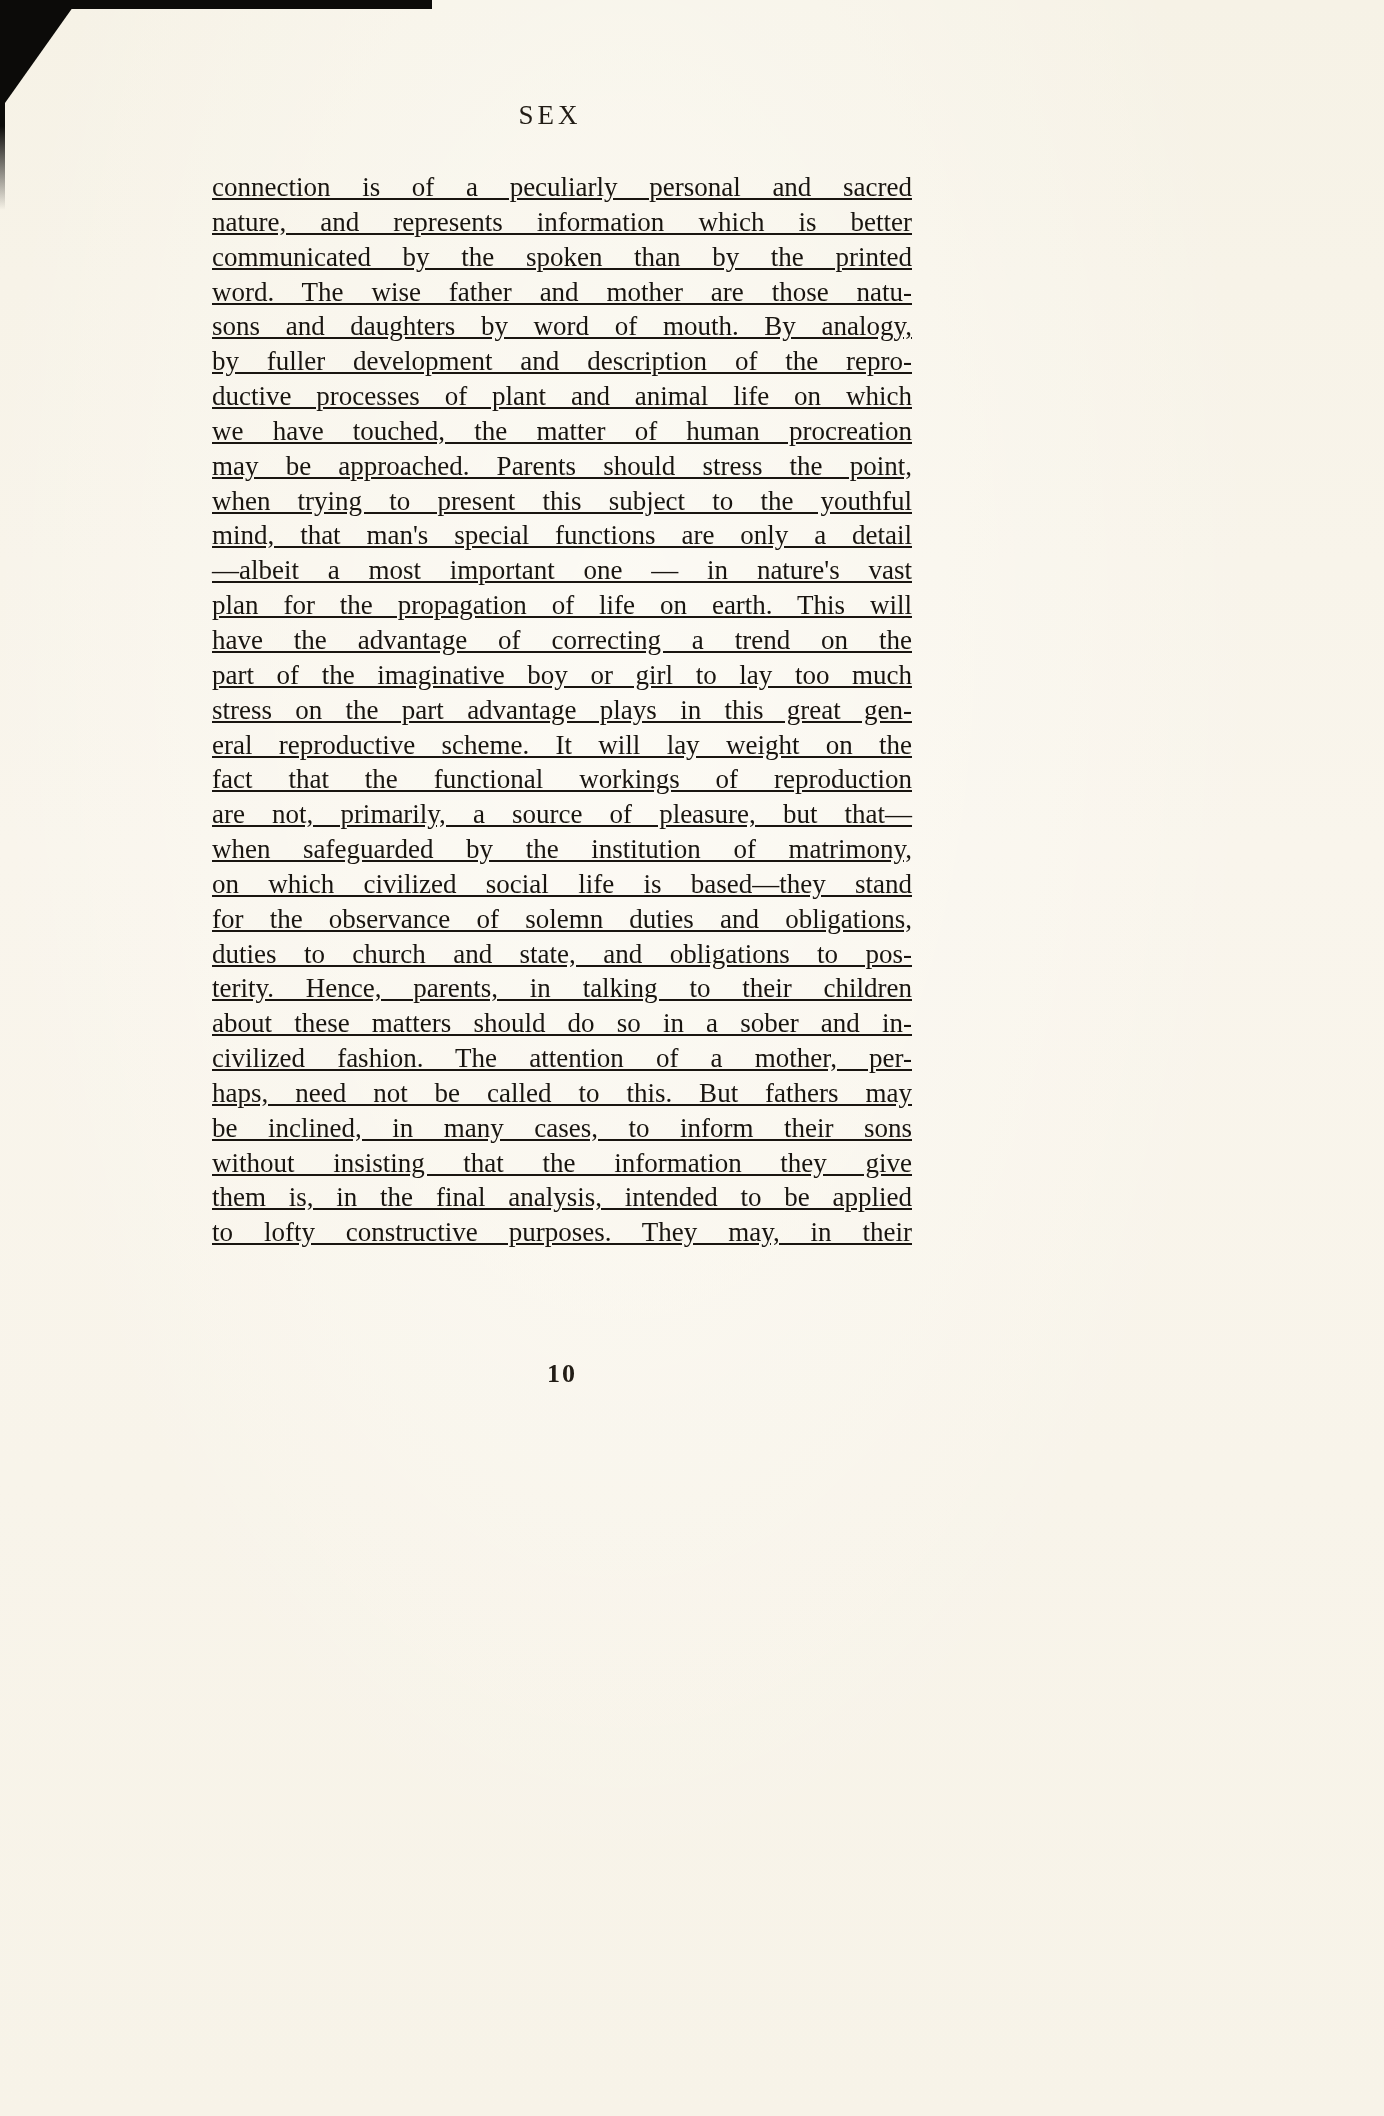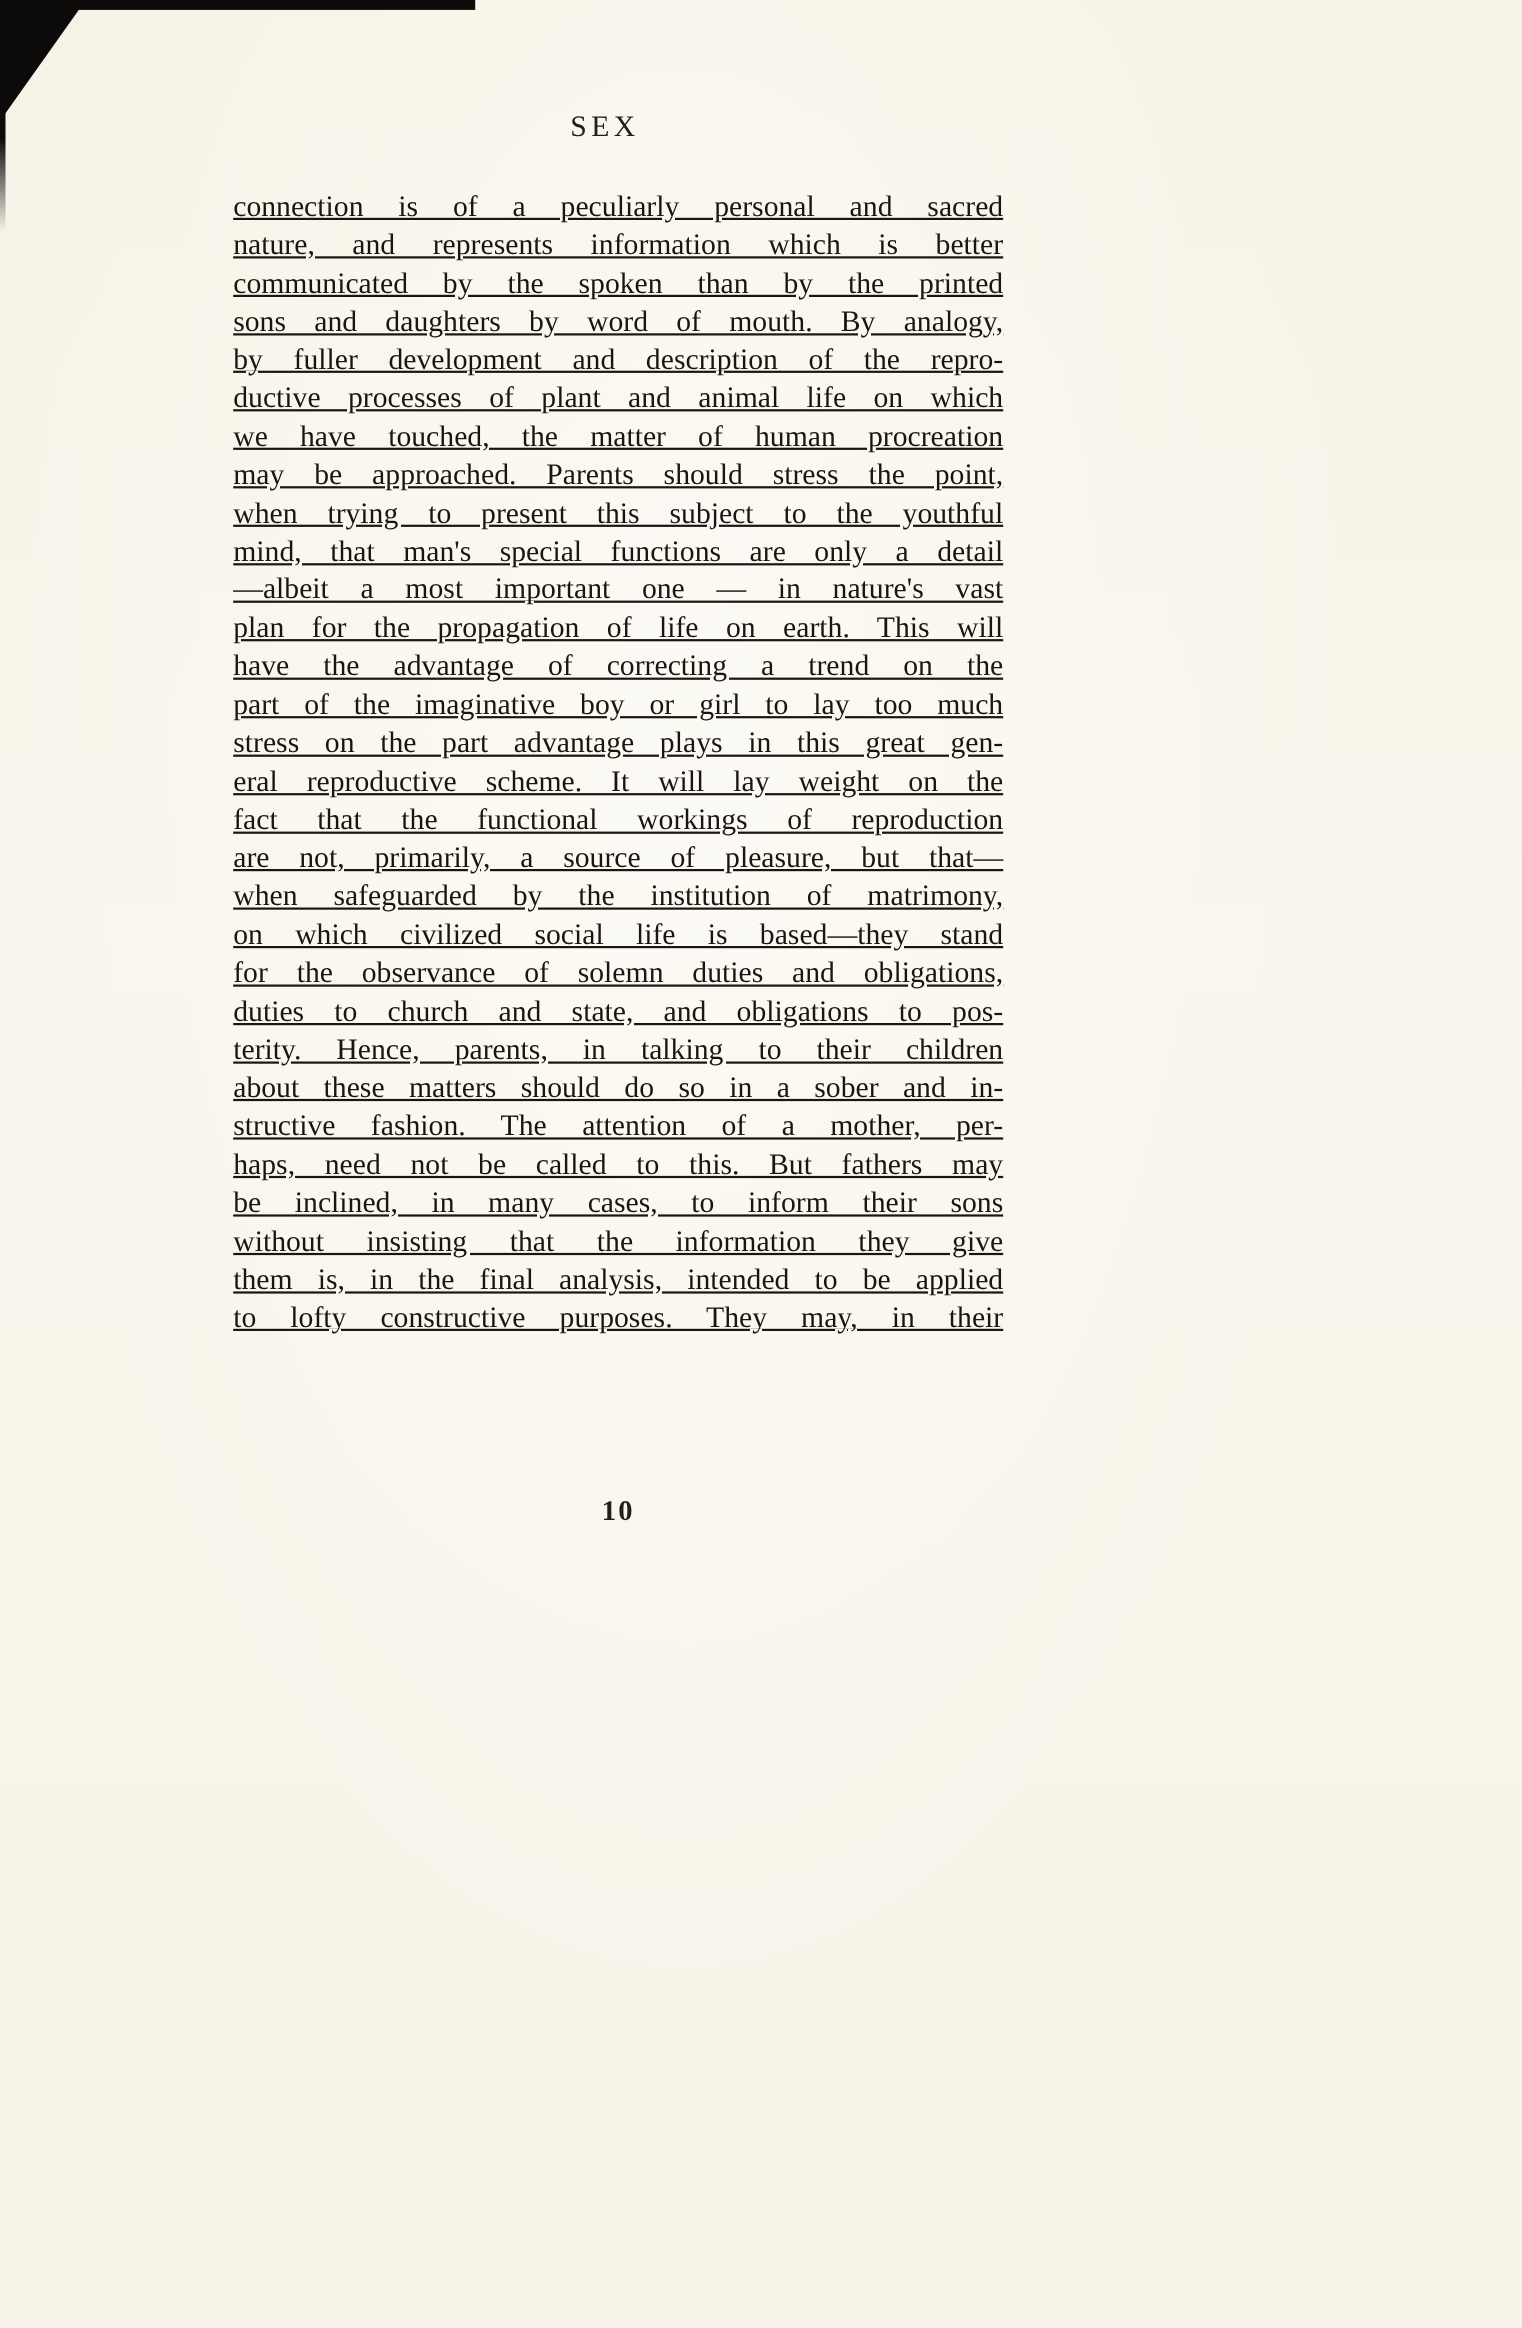--- a/index.html
+++ b/index.html
@@ -89,20 +89,21 @@
   <div class="artifact-top-strip"></div>
   <div class="artifact-corner"></div>
   <div class="artifact-left-edge"></div>
 
   <div class="running-head">SEX</div>
 
   <div class="body-text">
       <div class="line">connection is of a peculiarly personal and sacred</div>
       <div class="line">nature, and represents information which is better</div>
       <div class="line">communicated by the spoken than by the printed</div>
+      <div class="line">word.  The wise father and mother are those natu-</div>
       <div class="line">sons and daughters by word of mouth.  By analogy,</div>
       <div class="line">by fuller development and description of the repro-</div>
       <div class="line">ductive processes of plant and animal life on which</div>
       <div class="line">we have touched, the matter of human procreation</div>
       <div class="line">may be approached.  Parents should stress the point,</div>
       <div class="line">when trying to present this subject to the youthful</div>
       <div class="line">mind, that man's special functions are only a detail</div>
       <div class="line">—albeit a most important one — in nature's vast</div>
       <div class="line">plan for the propagation of life on earth.  This will</div>
       <div class="line">have the advantage of correcting a trend on the</div>
@@ -110,21 +111,21 @@
       <div class="line">stress on the part advantage plays in this great gen-</div>
       <div class="line">eral reproductive scheme.  It will lay weight on the</div>
       <div class="line">fact that the functional workings of reproduction</div>
       <div class="line">are not, primarily, a source of pleasure, but that—</div>
       <div class="line">when safeguarded by the institution of matrimony,</div>
       <div class="line">on which civilized social life is based—they stand</div>
       <div class="line">for the observance of solemn duties and obligations,</div>
       <div class="line">duties to church and state, and obligations to pos-</div>
       <div class="line">terity.  Hence, parents, in talking to their children</div>
       <div class="line">about these matters should do so in a sober and in-</div>
-      <div class="line">structive fashion.  The attention of a mother, per-</div>
+      <div class="line">civilized fashion.  The attention of a mother, per-</div>
       <div class="line">haps, need not be called to this.  But fathers may</div>
       <div class="line">be inclined, in many cases, to inform their sons</div>
       <div class="line">without insisting that the information they give</div>
       <div class="line">them is, in the final analysis, intended to be applied</div>
       <div class="line">to lofty constructive purposes.  They may, in their</div>
     </div>
 
   <div class="page-number">10</div>
 
 </div>

